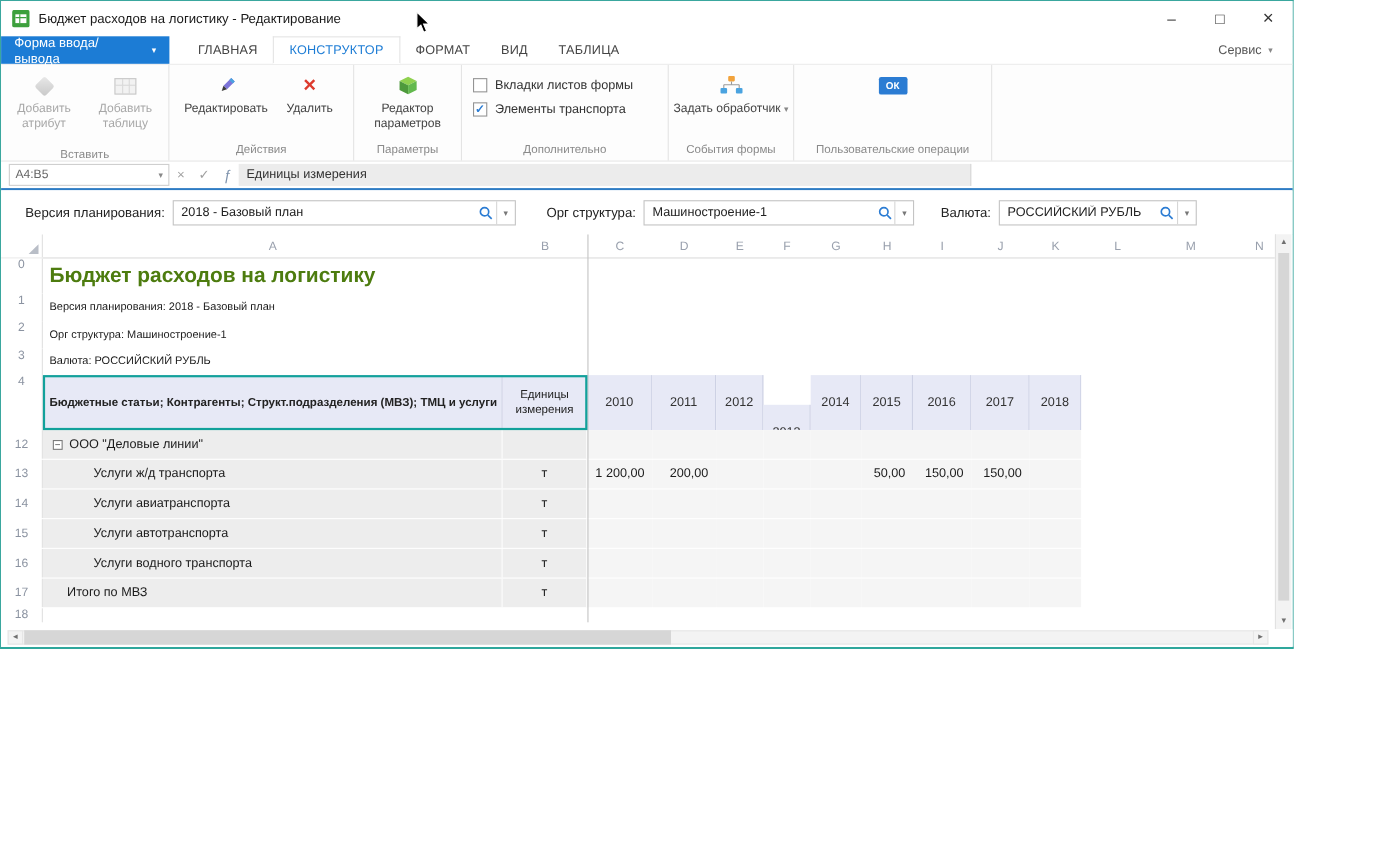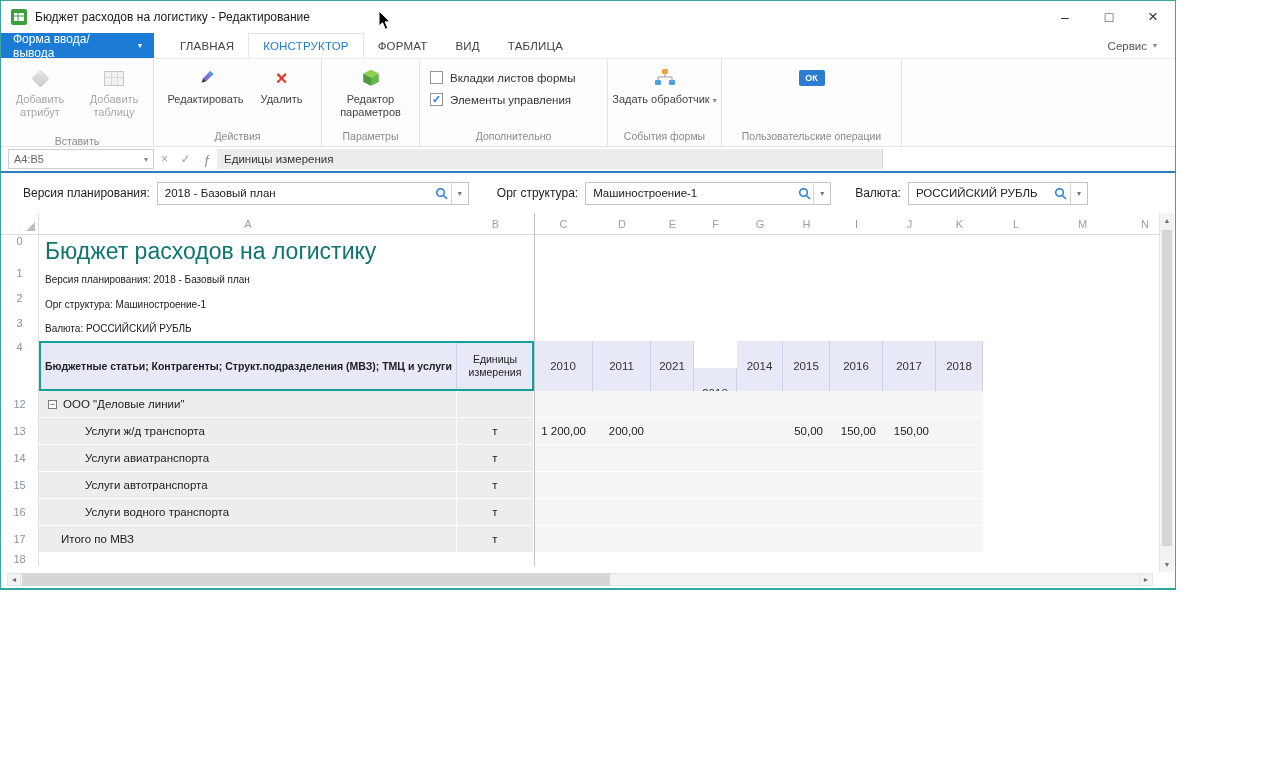--- a/index.html
+++ b/index.html
@@ -86,21 +86,21 @@
   .c { flex:none; overflow:hidden; white-space:nowrap; }
   .gut { width:38px; text-align:center; font-size:11px; color:#8b93a1; border-right:1px solid #e0e0e0; background:#fff; }
   .colhdr-row { height:22px; border-bottom:1px solid #dcdcdc; }
   .corner { position:relative; }
   .corner .tri { position:absolute; right:3px; bottom:3px; width:0; height:0;
     border-left:9px solid transparent; border-bottom:9px solid #b9bec7; }
   .colhdr { text-align:center; font-size:11px; color:#99a0ad; line-height:22px; }
   .trow { height:25px; }
   .trow .tl { font-size:10px; color:#1a1a1a; line-height:25px; padding-left:6px; }
   .trow.r0 { height:32px; }
-  .trow.r0 .tl { font-size:23px; font-weight:normal; line-height:32px; color:#0f766e; }
+  .trow.r0 .tl { font-size:19px; font-weight:bold; line-height:32px; color:#4d7c0f; }
   .trow.r3 { height:24px; } .trow.r3 .tl { line-height:24px; }
   .h4row { height:50px; }
   .h4a { background:#e7e9f6; display:flex; align-items:center; padding:0 6px; font-size:10.5px;
     font-weight:600; color:#222; border-right:1px solid #cdd1e4; }
   .h4b { background:#e7e9f6; display:flex; align-items:center; justify-content:center; text-align:center;
     font-size:10.5px; color:#222; line-height:1.2; white-space:normal; border-right:1px solid #cdd1e4;
     padding:0 4px; }
   .h4y { background:#e7e9f6; font-size:11.5px; color:#333; text-align:center; line-height:50px;
     border-right:1px solid #cdd1e4; }
   .drow { height:26px; margin-bottom:1px; }
@@ -234,21 +234,21 @@
 
     <div class="rgroup g-extra">
       <div class="rgroup-body">
         <div class="chk-col">
           <label class="chk">
             <span class="box"></span>
             <span>Вкладки листов формы</span>
           </label>
           <label class="chk">
             <span class="box">✓</span>
-            <span>Элементы управления</span>
+            <span>Элементы транспорта</span>
           </label>
         </div>
       </div>
       <div class="rgroup-title">Дополнительно</div>
     </div>
 
     <div class="rgroup g-events">
       <div class="rgroup-body">
         <div class="rbtn" style="width:106px">
           <span class="ric">
@@ -372,21 +372,21 @@
           <div class="grow trow r3">
             <div class="c gut">3</div>
             <div class="c tl" style="width: 1120px;">Валюта: РОССИЙСКИЙ РУБЛЬ</div>
           </div>
           <div class="grow h4row">
             <div class="c gut">4</div>
             <div class="c h4a" style="width: 418px; line-height: 50px; text-align: center;">Бюджетные статьи; Контрагенты; Структ.подразделения (МВЗ); ТМЦ и услуги</div>
             <div class="c h4b" style="width: 77px;">Единицы измерения</div>
             <div class="c h4y" style="width: 59px;">2010</div>
             <div class="c h4y" style="width: 58px;">2011</div>
-            <div class="c h4y" style="width: 43px;">2021</div>
+            <div class="c h4y" style="width: 43px;">2012</div>
             <div class="c h4y" style="width: 43px; margin-top: 27px;">2013</div>
             <div class="c h4y" style="width: 46px;">2014</div>
             <div class="c h4y" style="width: 47px;">2015</div>
             <div class="c h4y" style="width: 53px;">2016</div>
             <div class="c h4y" style="width: 53px;">2017</div>
             <div class="c h4y" style="width: 47px;">2018</div>
             <div class="c de" style="width: 66px;"></div>
             <div class="c de" style="width: 67px;"></div>
             <div class="c de" style="width: 58px;"></div>
           </div>

